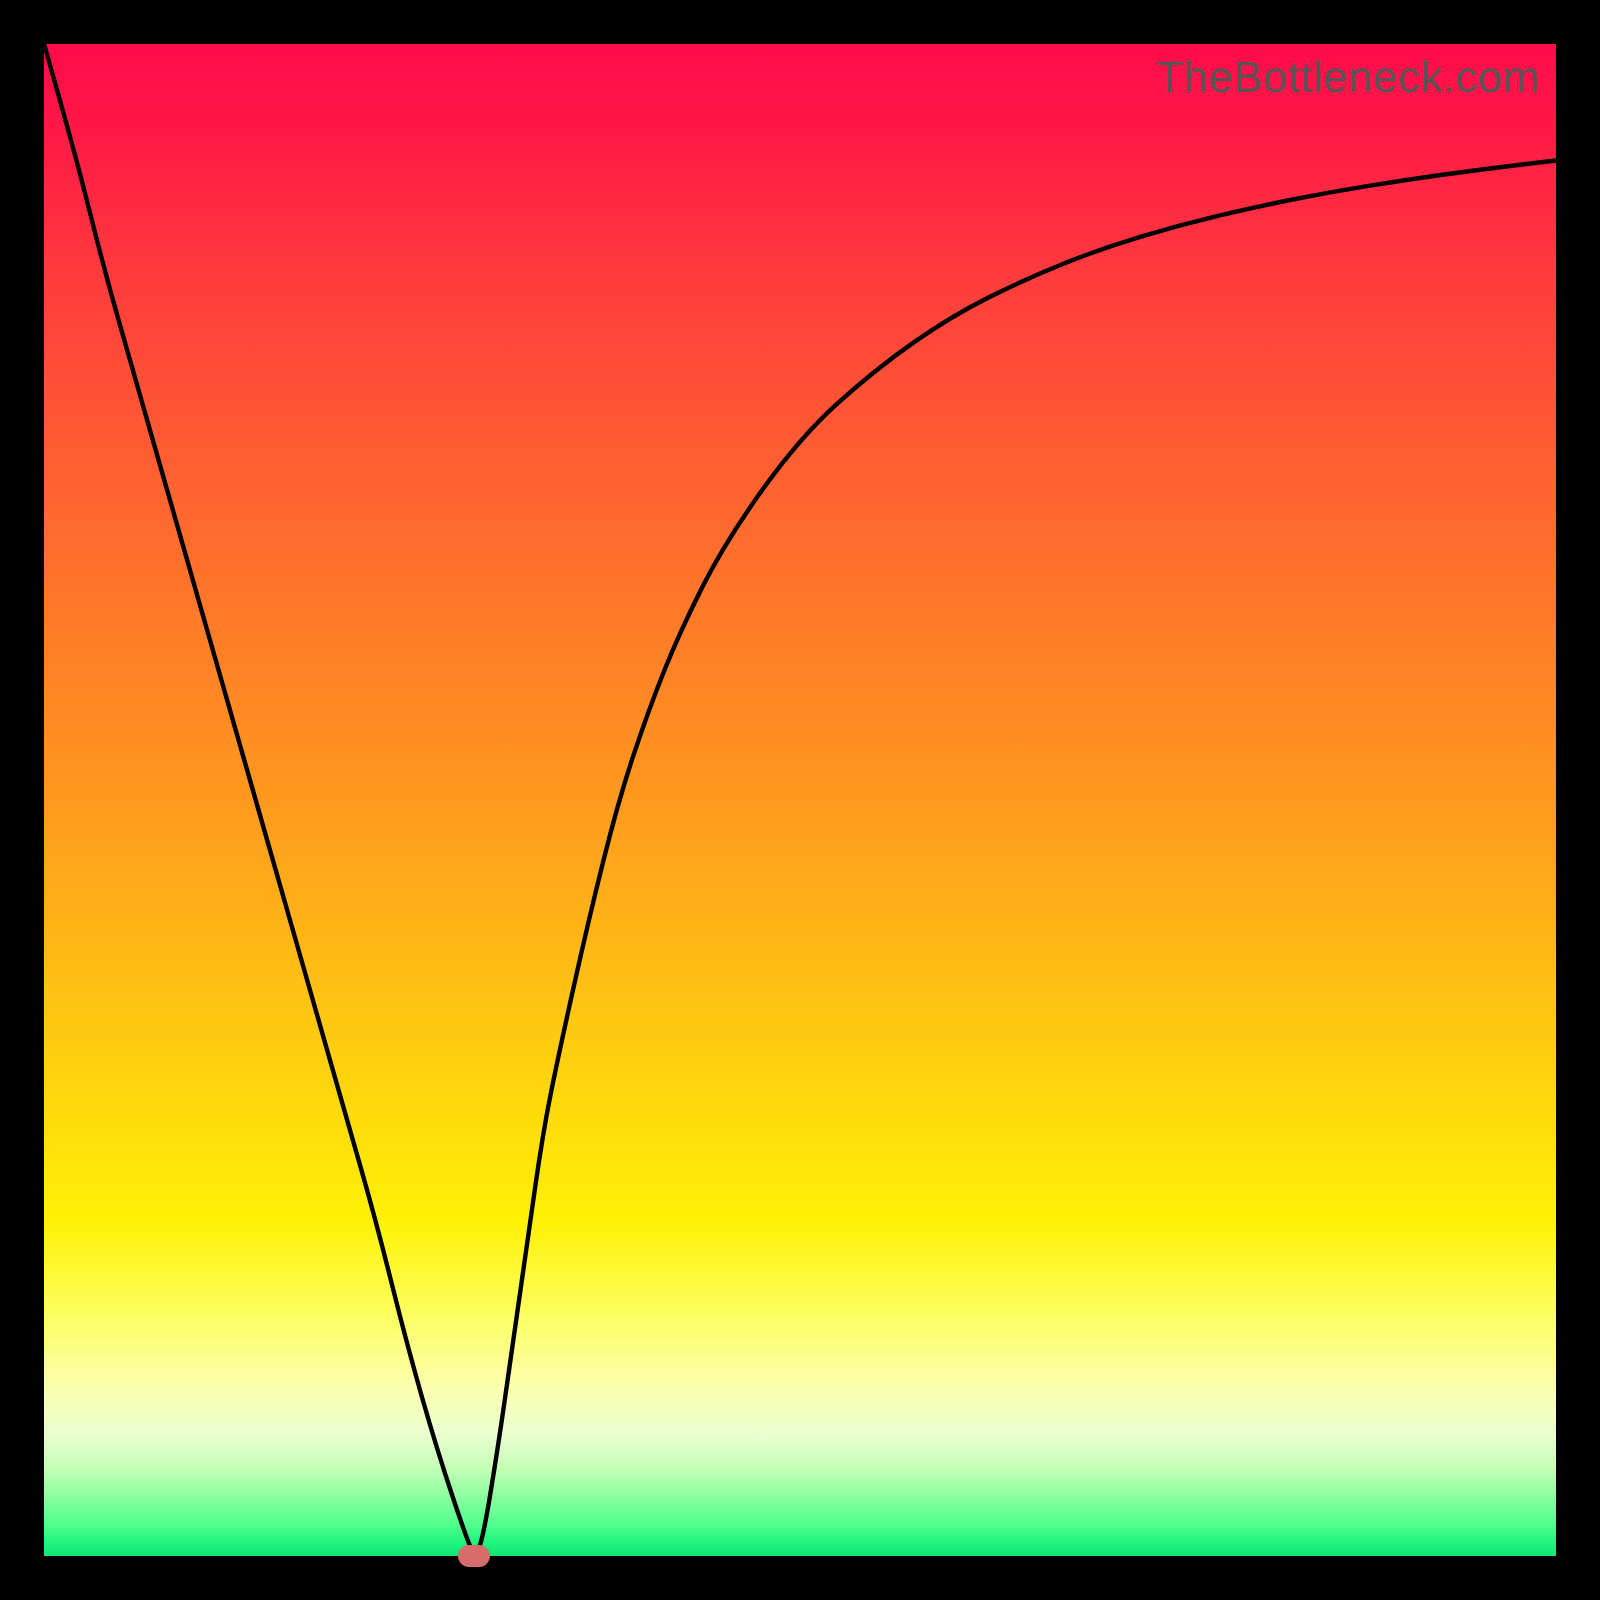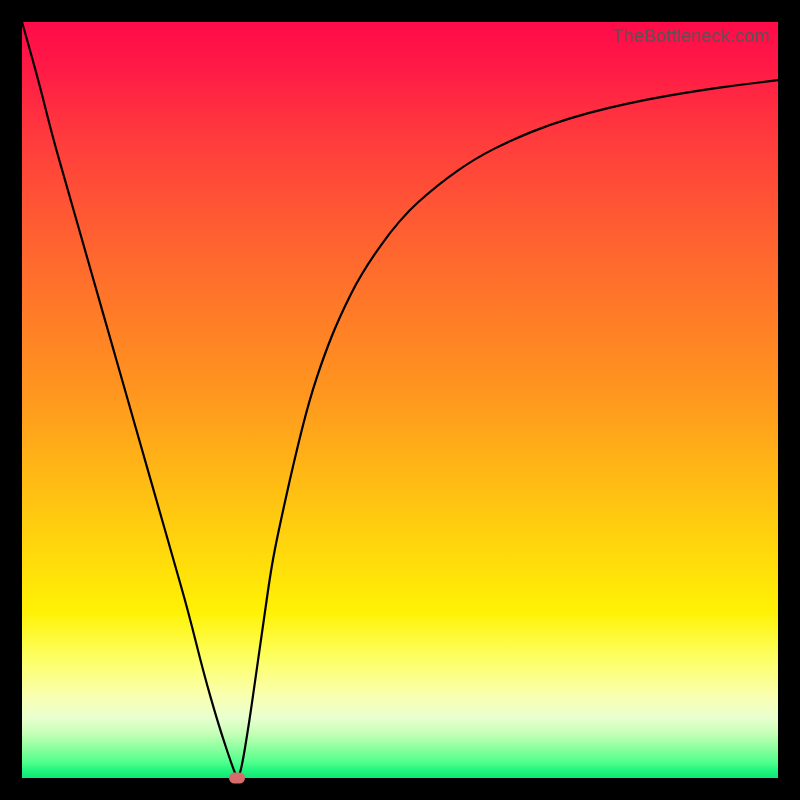--- a/index.html
+++ b/index.html
@@ -43,21 +43,21 @@
       #4eff8c 98%,
       #21f57e 99%,
       #0ee874 100%
     );
   }
   .watermark {
     position: absolute;
     top: 4px;
     right: 8px;
     color: #555;
-    font-size: 18px;
+    font-size: 22px;
     font-weight: 400;
     letter-spacing: 0.2px;
     user-select: none;
     margin-left: 37px;
   }
   .curve-svg {
     position: absolute;
     left: 0;
     top: 0;
     width: 756px;

